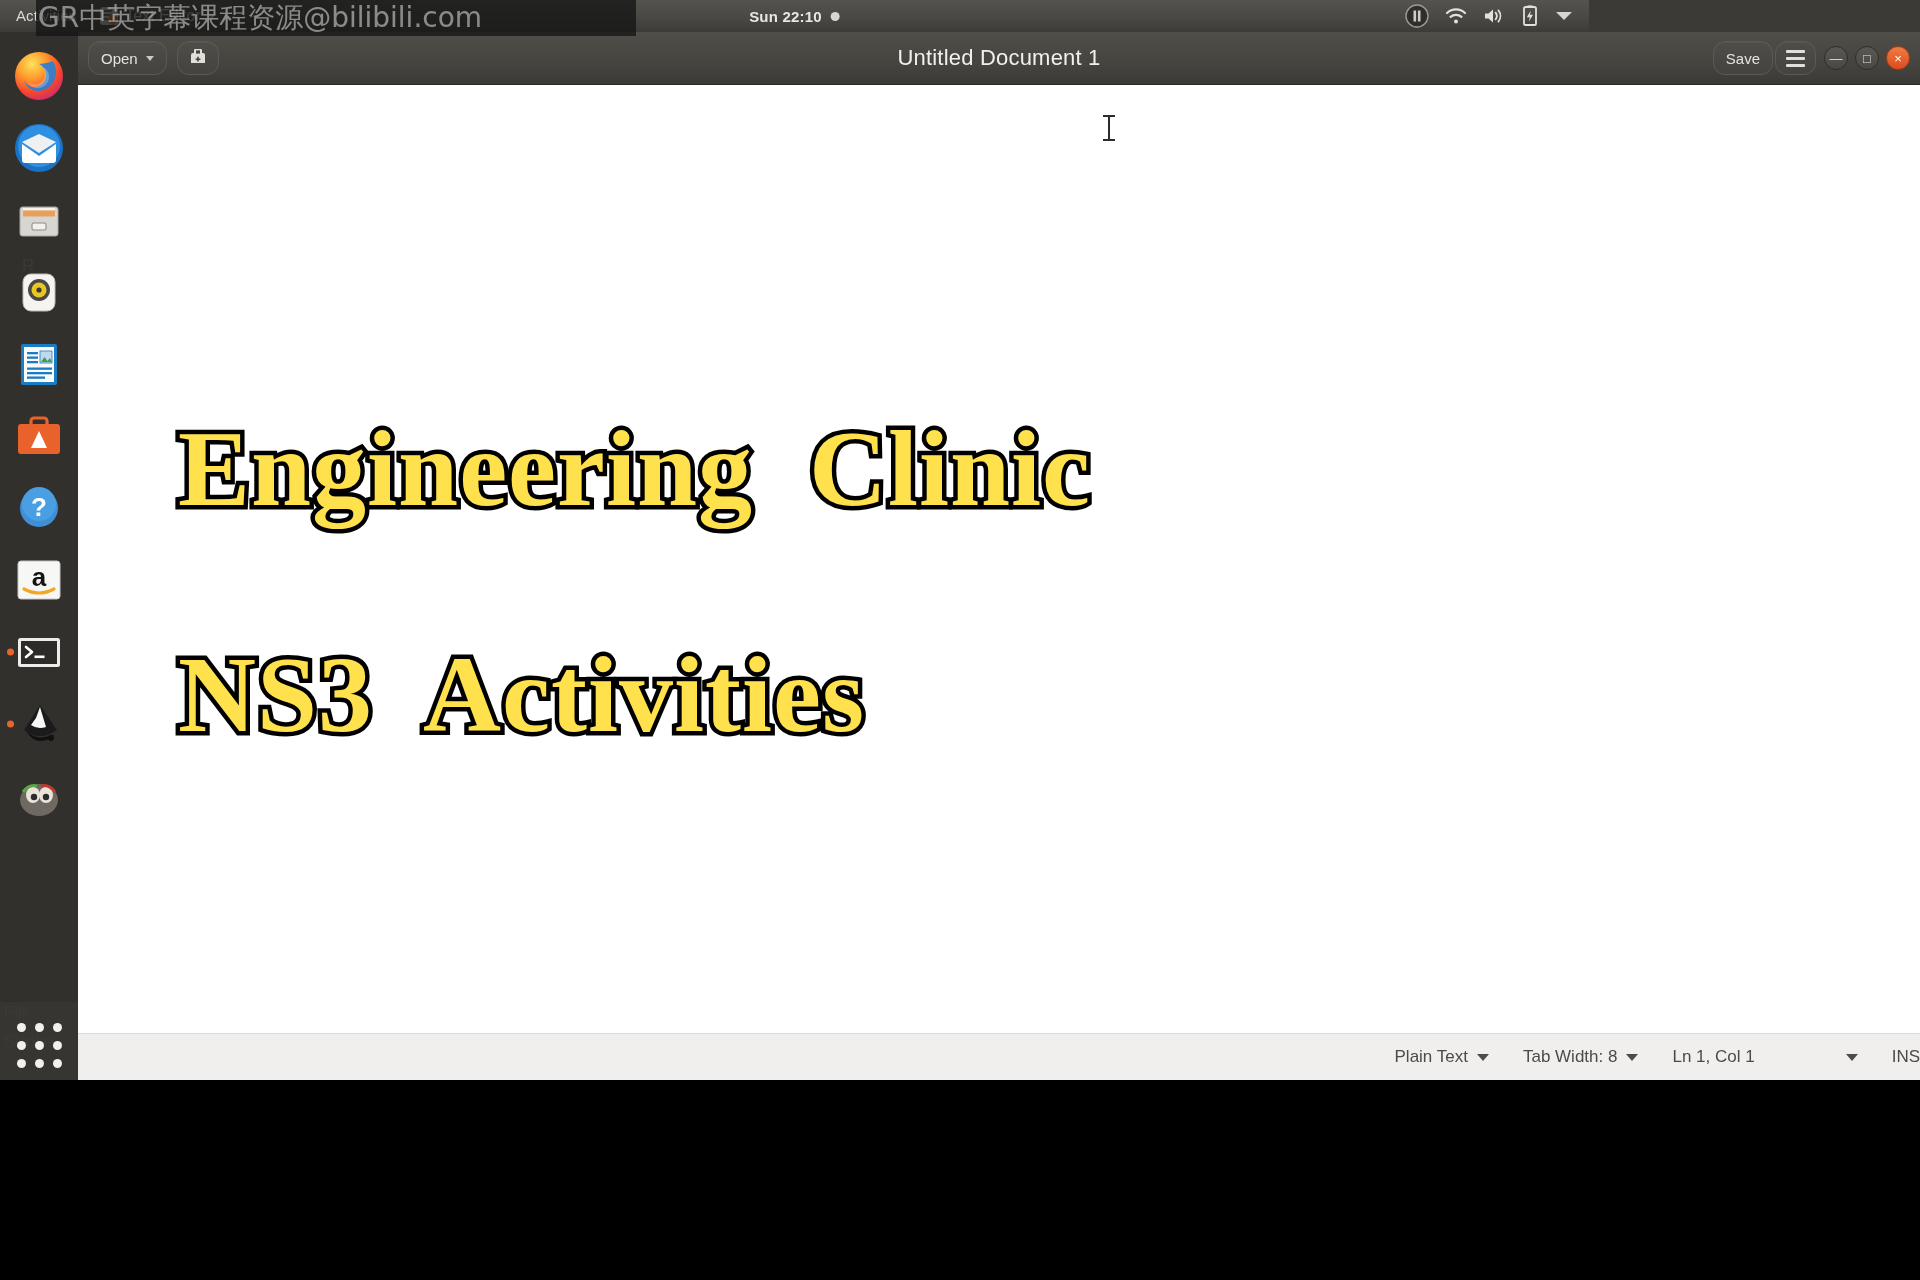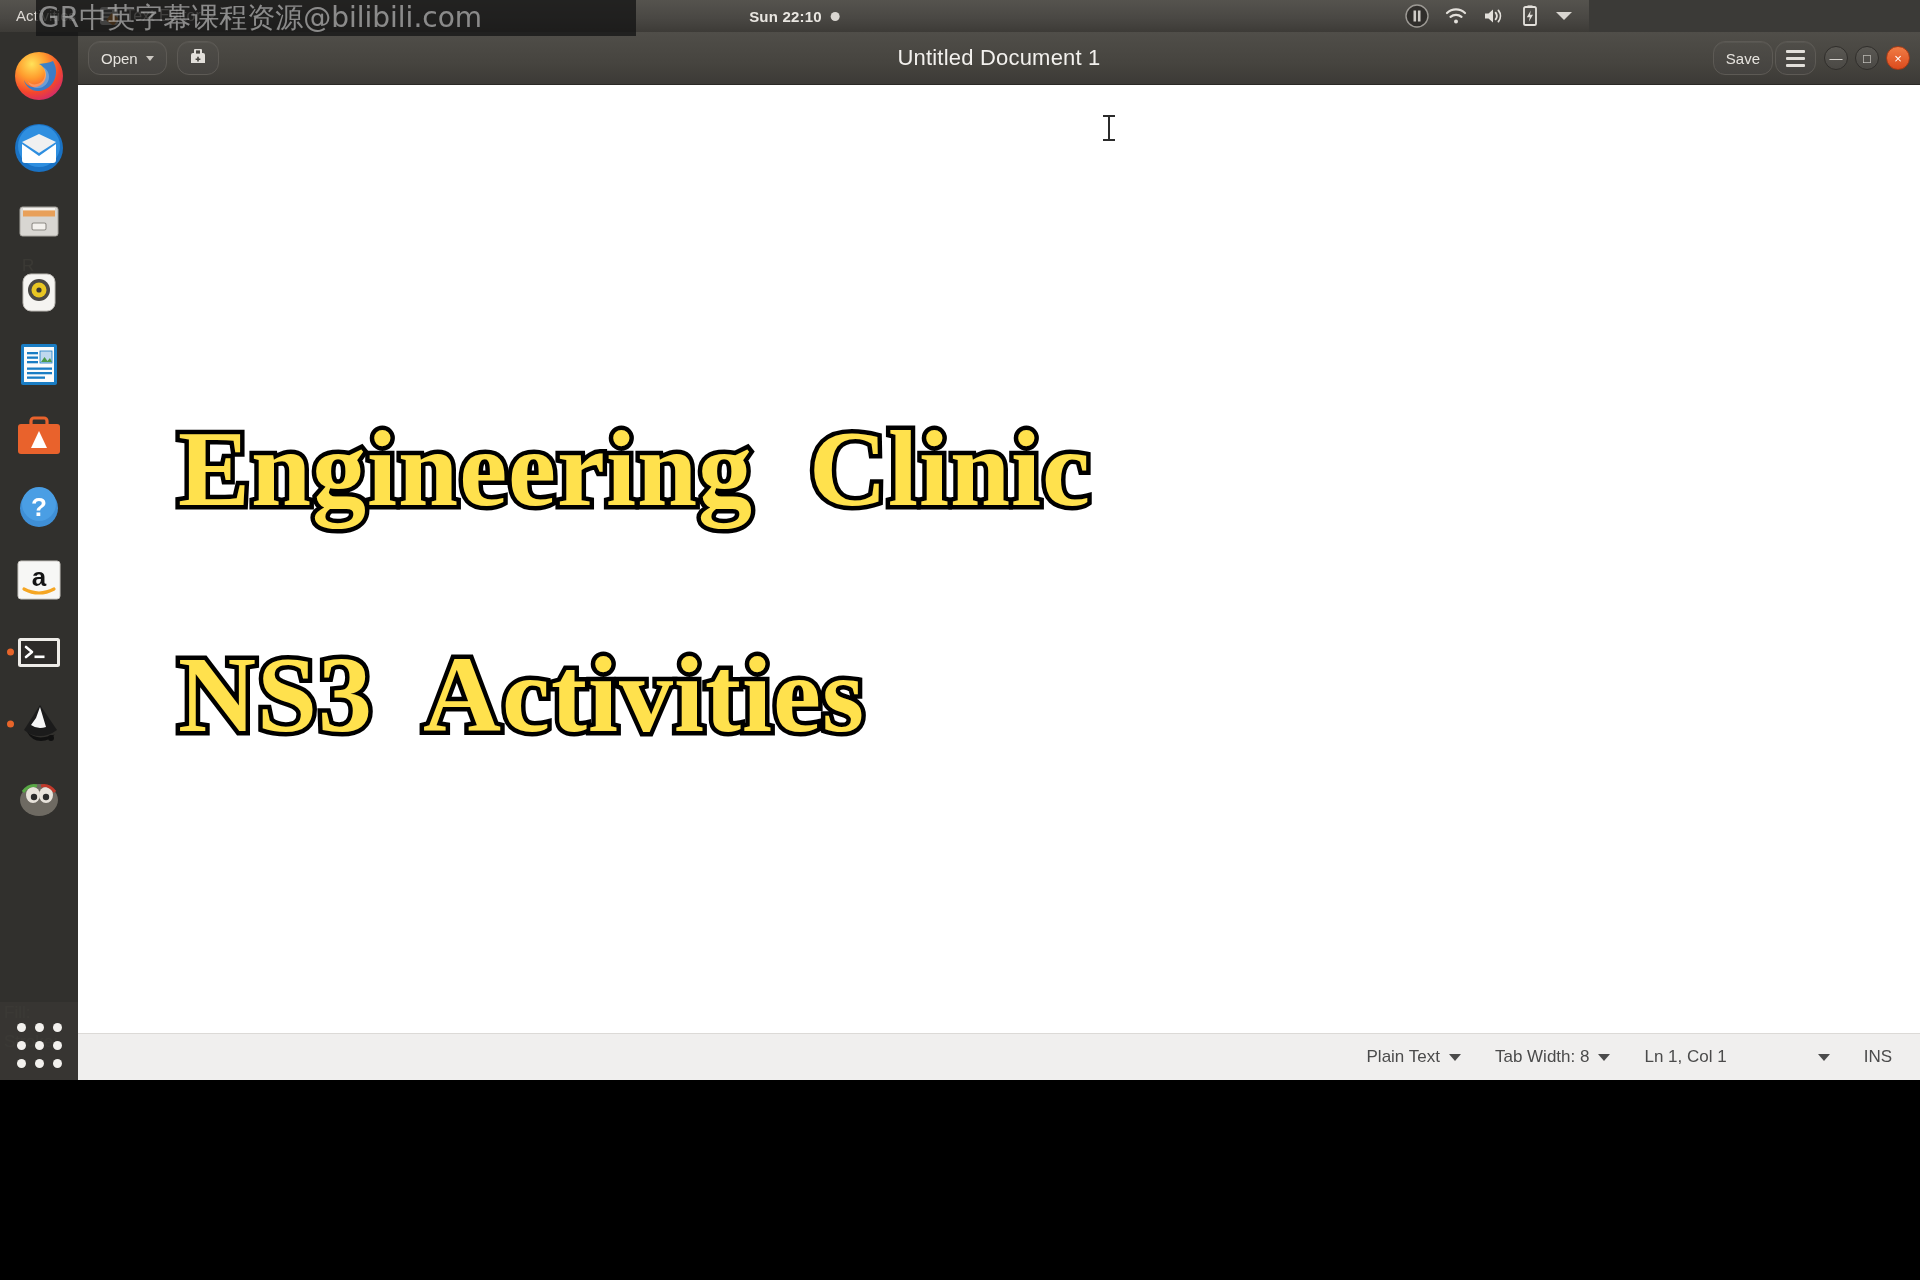--- a/index.html
+++ b/index.html
@@ -186,21 +186,21 @@
   }
   .text-cursor::before { top: 0; }
   .text-cursor::after { bottom: 0; }
 
   
   #statusbar {
     height: 46px; flex: 0 0 46px;
     background: #f0efee;
     border-top: 1px solid #dcdad7;
     display: flex; align-items: center; justify-content: flex-end;
-    gap: 34px; padding-right: 28px;
+    gap: 34px; 
     color: #4b4b4b; font-size: 17px;
   }
   #statusbar .sb-item { display: flex; align-items: center; gap: 9px; white-space: nowrap; }
   .caret-dark {
     width: 0; height: 0; border-left: 6px solid transparent; border-right: 6px solid transparent;
     border-top: 7px solid #4b4b4b; display: inline-block;
   }
 
   
   #watermark {

